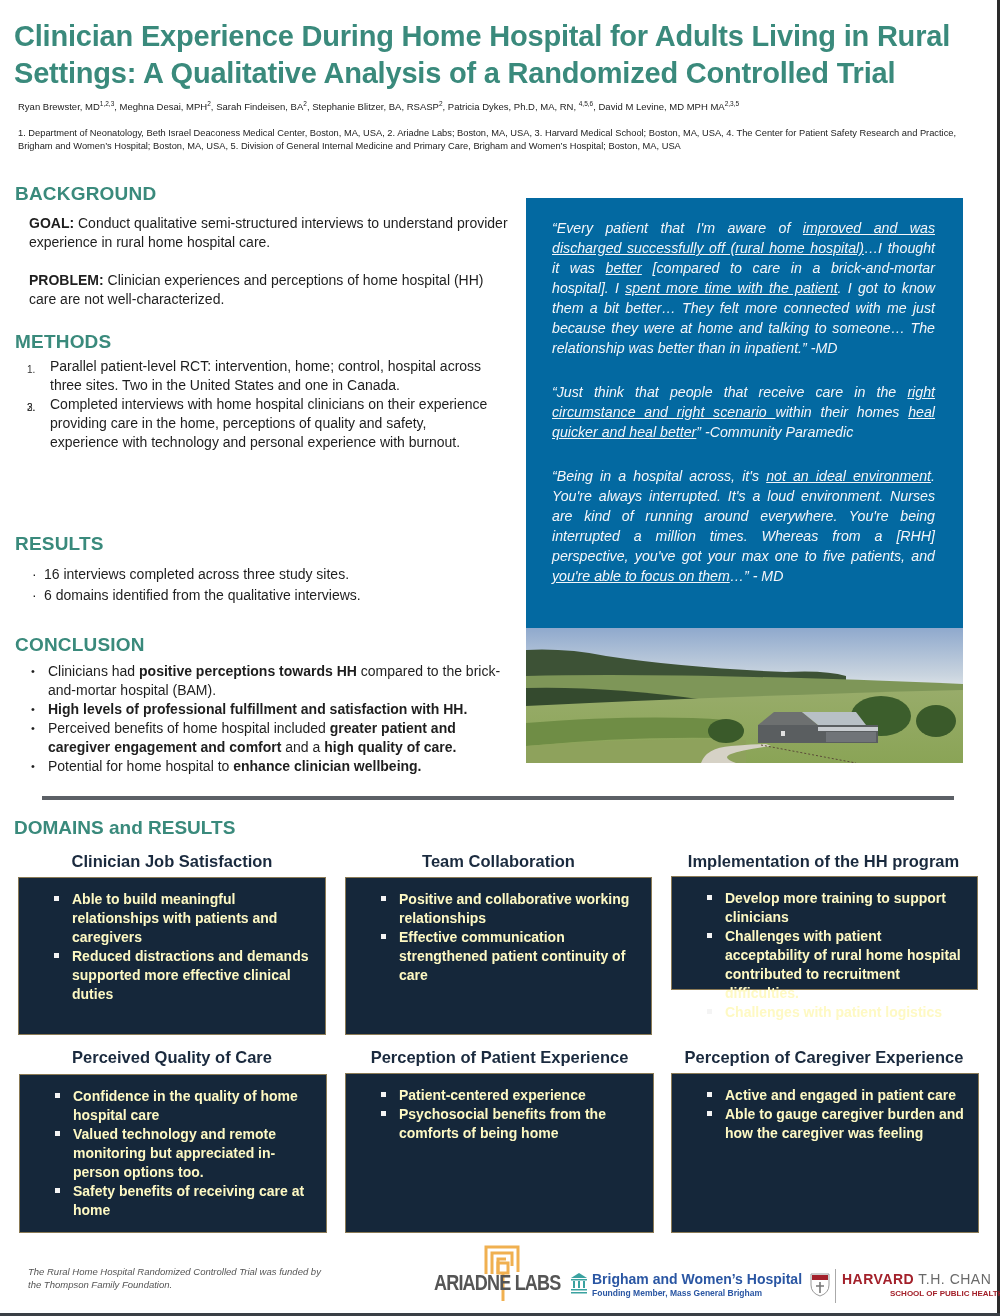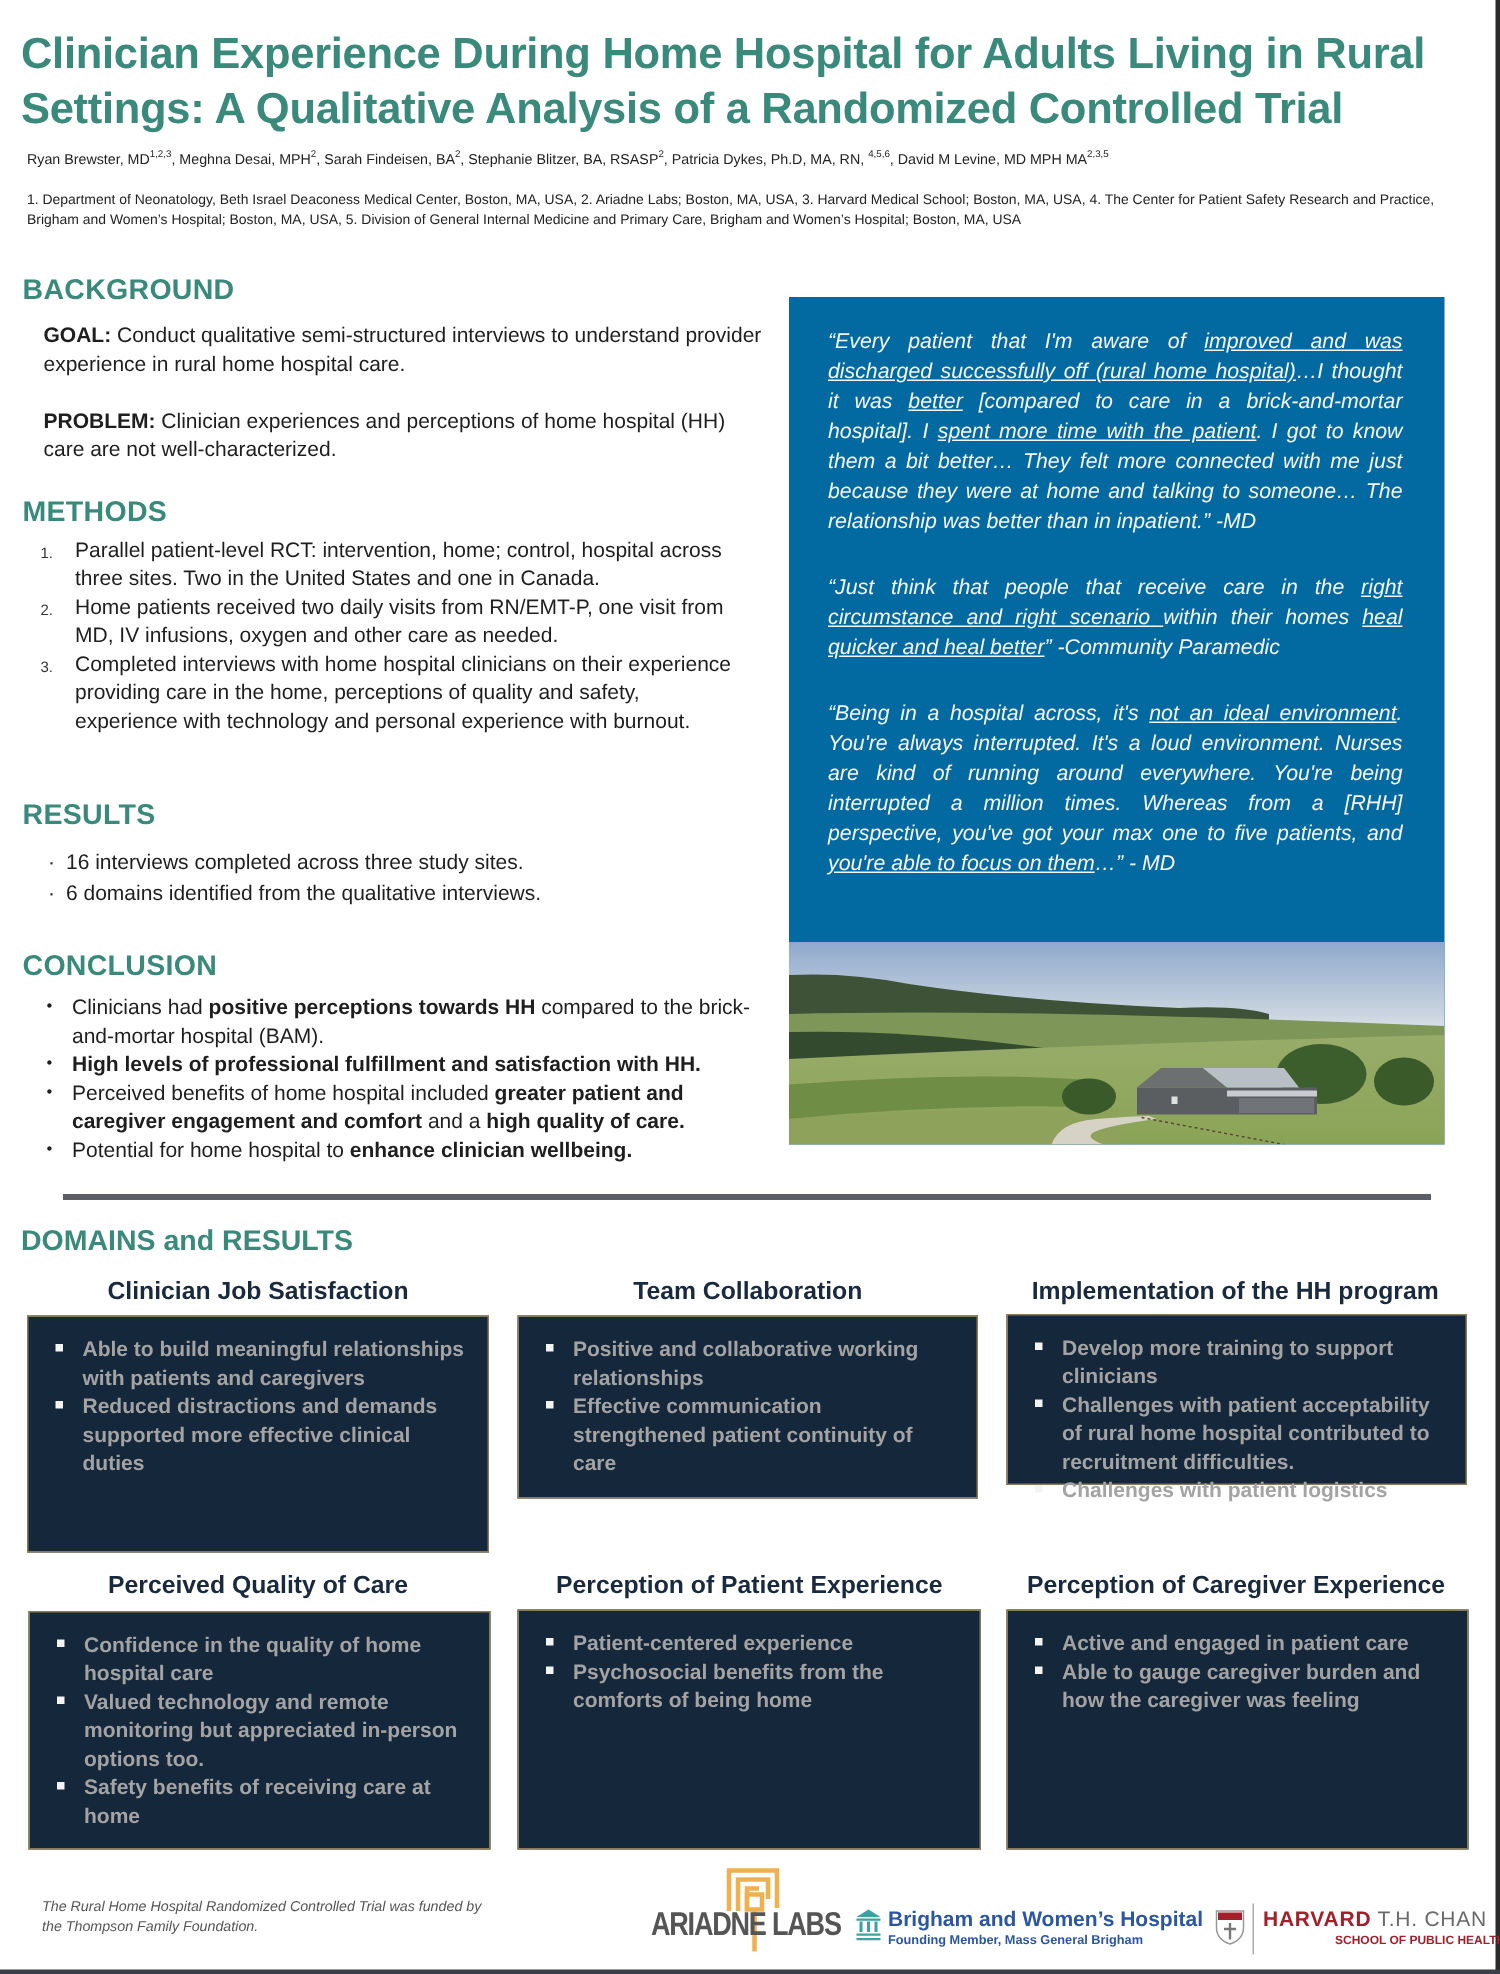--- a/index.html
+++ b/index.html
@@ -38,21 +38,21 @@
   .quotes p { margin-bottom: 24px; }
   .quotes u { text-decoration: underline; }
 
   .landscape { position: absolute; left: 0; top: 430px; width: 437px; height: 135px; }
 
   .divider { position: absolute; left: 42px; top: 796px; width: 912px; height: 4px; background: #5c6066; }
 
   .domain-title { position: absolute; left: 14px; top: 817px; font-size: 19px; font-weight: bold; color: #3a8a7c; }
 
   .card-head { position: absolute; font-size: 16.5px; font-weight: bold; color: #1a2a3e; text-align: center; }
-  .card { position: absolute; background: #15273a; border: 1.5px solid #8a7a55; color: #a3a3a3; font-weight: bold; font-size: 14px; line-height: 19px; }
+  .card { position: absolute; background: #15273a; border: 1.5px solid #8a7a55; color: #fef9c3; font-weight: bold; font-size: 14px; line-height: 19px; padding-left: 17px; }
   .card ul { list-style: none; padding: 12px 14px 0 18px; }
   .card li { position: relative; padding-left: 18px; }
   .card li .sq { position: absolute; left: 0; top: 6px; width: 5px; height: 5px; background: #f4f4f4; }
 
   .funding { position: absolute; left: 28px; top: 1265px; width: 300px; font-size: 9.5px; line-height: 13px; font-style: italic; color: #555; }
 
   .logo-ariadne { position: absolute; left: 434px; top: 1244px; width: 120px; height: 58px; }
   .ariadne-text { position: absolute; left: 0; top: 26px; font-size: 22px; font-weight: bold; color: #555; letter-spacing: -1px; transform: scaleX(0.82); transform-origin: left; white-space: nowrap; }
   .bwh { position: absolute; left: 570px; top: 1271px; }
   .bwh-name { position: absolute; left: 22px; top: 0; font-size: 14px; font-weight: bold; color: #2a56a3; white-space: nowrap; }
@@ -76,21 +76,21 @@
 
 <div class="sec-h" style="left:15px; top:183px;">BACKGROUND</div>
 <div class="bg-block body-txt">
   <p><b>GOAL:</b><span> Conduct qualitative semi-structured interviews to understand provider experience in rural home hospital care.</span></p>
   <p><b>PROBLEM:</b><span> Clinician experiences and perceptions of home hospital (HH) care are not well-characterized.</span></p>
 </div>
 
 <div class="sec-h" style="left:15px; top:331px;">METHODS</div>
 <ol class="methods body-txt">
   <li><span class="num">1.</span><span>Parallel patient-level RCT: intervention, home; control, hospital across three sites. Two in the United States and one in Canada.</span></li>
-  <li><span class="num">2.</span><span>Home patients received two daily visits from RN/EMT-P, one visit from MD, IV infusions, oxygen and other care as needed.</span></li>
+  <li><span class="num">2.</span></li>
   <li><span class="num">3.</span><span>Completed interviews with home hospital clinicians on their experience providing care in the home, perceptions of quality and safety, experience with technology and personal experience with burnout.</span></li>
 </ol>
 
 <div class="sec-h" style="left:15px; top:533px;">RESULTS</div>
 <ul class="results body-txt">
   <li><span class="dot">·</span><span>16 interviews completed across three study sites.</span></li>
   <li><span class="dot">·</span><span>6 domains identified from the qualitative interviews.</span></li>
 </ul>
 
 <div class="sec-h" style="left:15px; top:634px;">CONCLUSION</div>
@@ -145,21 +145,21 @@
 <div class="domain-title">DOMAINS and RESULTS</div>
 <div id="domains">
     <div class="card-head" style="left: 18px; top: 852px; width: 308px;">Clinician Job Satisfaction</div>
     <div class="card" style="left: 18px; top: 877px; width: 308px; height: 158px;">
       <ul>
         <li><span class="sq"></span><span>Able to build meaningful relationships with patients and caregivers</span></li>
         <li><span class="sq"></span><span>Reduced distractions and demands supported more effective clinical duties</span></li>
       </ul>
     </div>
     <div class="card-head" style="left: 345px; top: 852px; width: 307px;">Team Collaboration</div>
-    <div class="card" style="left: 345px; top: 877px; width: 307px; height: 122px;">
+    <div class="card" style="left: 345px; top: 877px; width: 307px; height: 158px;">
       <ul>
         <li><span class="sq"></span><span>Positive and collaborative working relationships</span></li>
         <li><span class="sq"></span><span>Effective communication strengthened patient continuity of care</span></li>
       </ul>
     </div>
     <div class="card-head" style="left: 670px; top: 852px; width: 307px;">Implementation of the HH program</div>
     <div class="card" style="left: 671px; top: 876px; width: 307px; height: 114px;">
       <ul>
         <li><span class="sq"></span><span>Develop more training to support clinicians</span></li>
         <li><span class="sq"></span><span>Challenges with patient acceptability of rural home hospital contributed to recruitment difficulties.</span></li>

